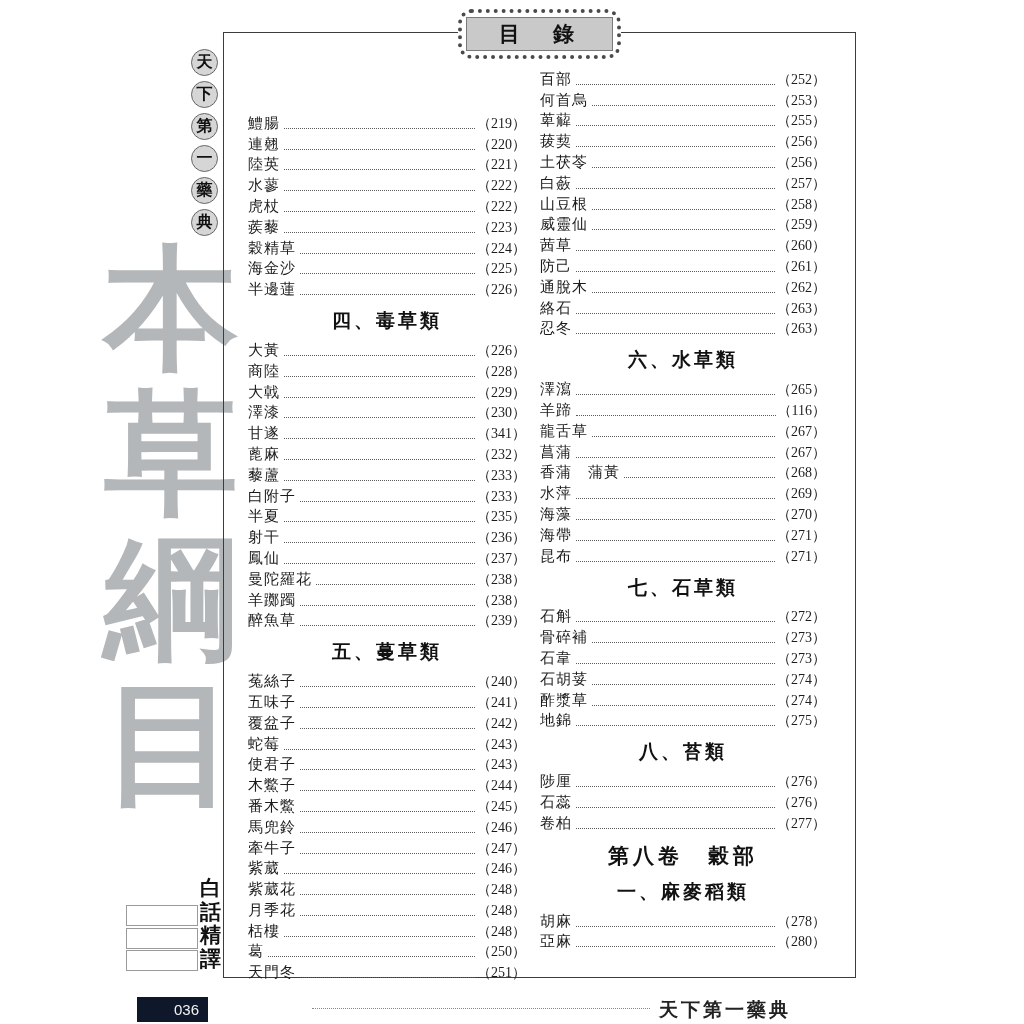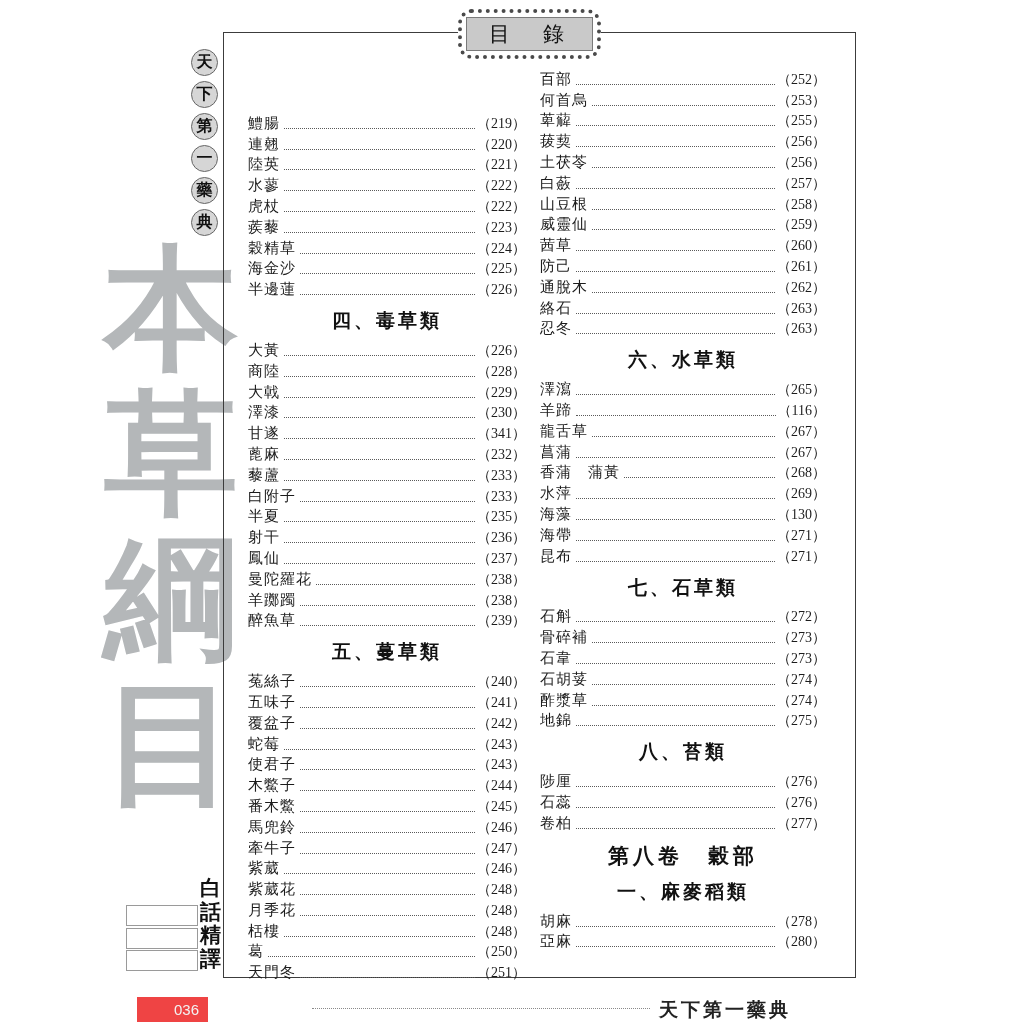--- a/index.html
+++ b/index.html
@@ -17,21 +17,21 @@
   }
 
   
   .header-badge {
     position:absolute; left:458px; top:9px; z-index:5;
     background:#ffffff; border:4px dotted #4a4a4a; border-radius:14px;
     padding:4px;
   }
   .header-badge-inner {
     background:#c9c9c9; border:1px solid #7a7a7a;
-    padding:2px 22px; font-size:21px; font-weight:normal; color:#111;
+    padding:2px 32px; font-size:21px; font-weight:bold; color:#111;
     letter-spacing:6px; white-space:pre;
   }
 
   
   .medallions {
     position:absolute; left:191px; top:49px; z-index:4;
     display:flex; flex-direction:column; gap:5px;
   }
   .medallion {
     width:25px; height:25px; border-radius:50%;
@@ -81,21 +81,21 @@
   }
   .toc-volume {
     text-align:center; font-size:21px; font-weight:bold; color:#111;
     letter-spacing:4px; height:28px; line-height:28px; margin:9px 0 7px;
     white-space:pre;
   }
 
   
   .footer-pagebox {
     position:absolute; left:137px; top:997px; width:71px; height:25px;
-    background:#ef4444; color:#f2f2f2; z-index:3;
+    background:#0f172a; color:#f2f2f2; z-index:3;
     display:flex; align-items:center; justify-content:flex-end;
     padding-right:9px; box-sizing:border-box;
     font-size:15px; font-family:"Liberation Sans", sans-serif;
   }
   .footer-leader {
     position:absolute; left:312px; top:1008px; width:338px; height:0;
     border-bottom:1.6px dotted #8a8a8a; z-index:3;
   }
   .footer-title {
     position:absolute; left:659px; top:997px; z-index:3;
@@ -425,21 +425,21 @@
       <span class="toc-page">（268）</span>
     </div>
     <div class="toc-row">
       <span class="toc-name">水萍</span>
       <span class="toc-dots"></span>
       <span class="toc-page">（269）</span>
     </div>
     <div class="toc-row">
       <span class="toc-name">海藻</span>
       <span class="toc-dots"></span>
-      <span class="toc-page">（130）</span>
+      <span class="toc-page">（270）</span>
     </div>
     <div class="toc-row">
       <span class="toc-name">海帶</span>
       <span class="toc-dots"></span>
       <span class="toc-page">（271）</span>
     </div>
     <div class="toc-row">
       <span class="toc-name">昆布</span>
       <span class="toc-dots"></span>
       <span class="toc-page">（271）</span>

